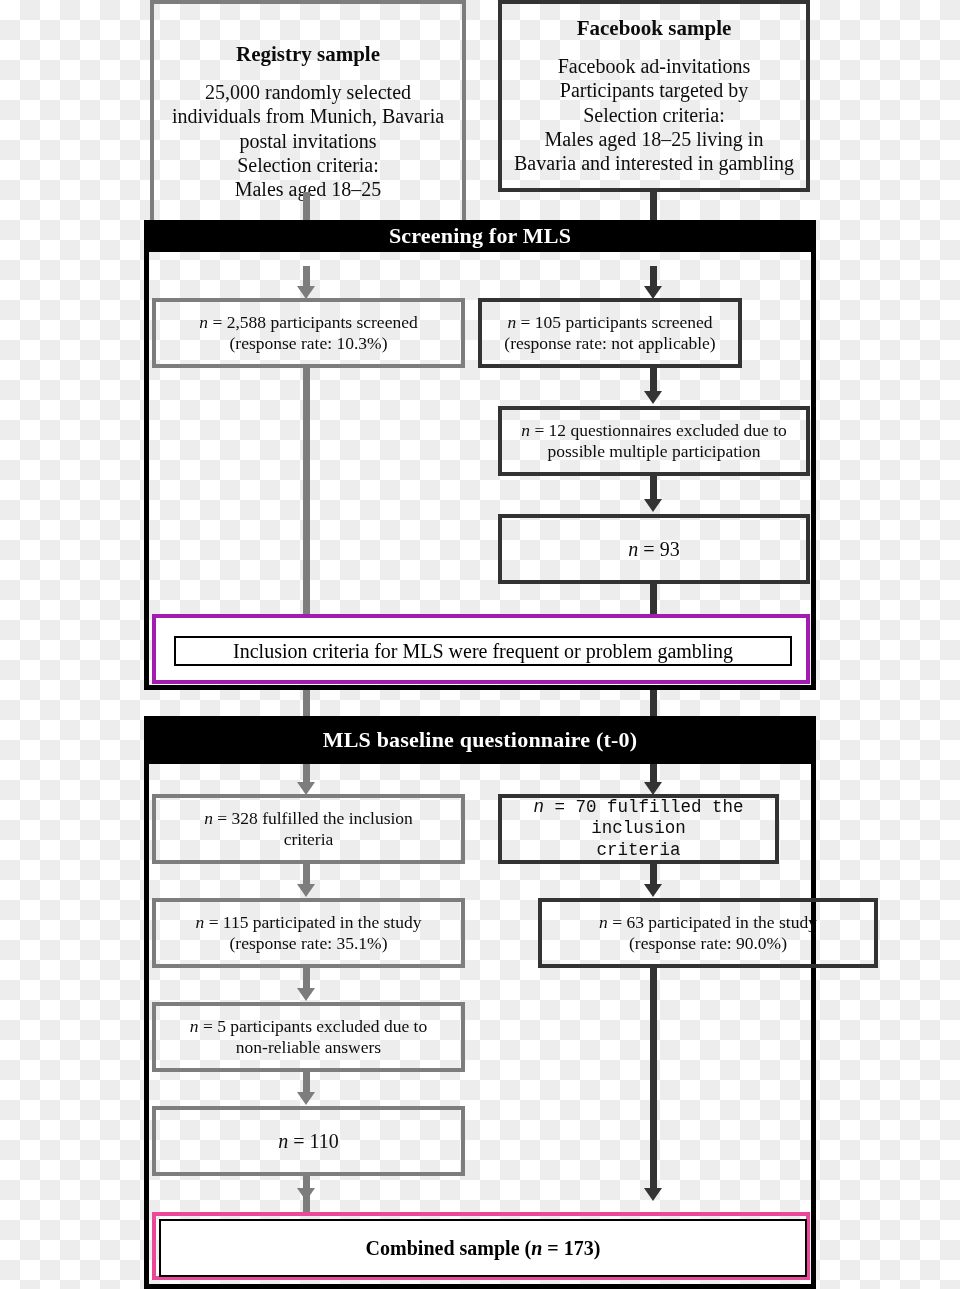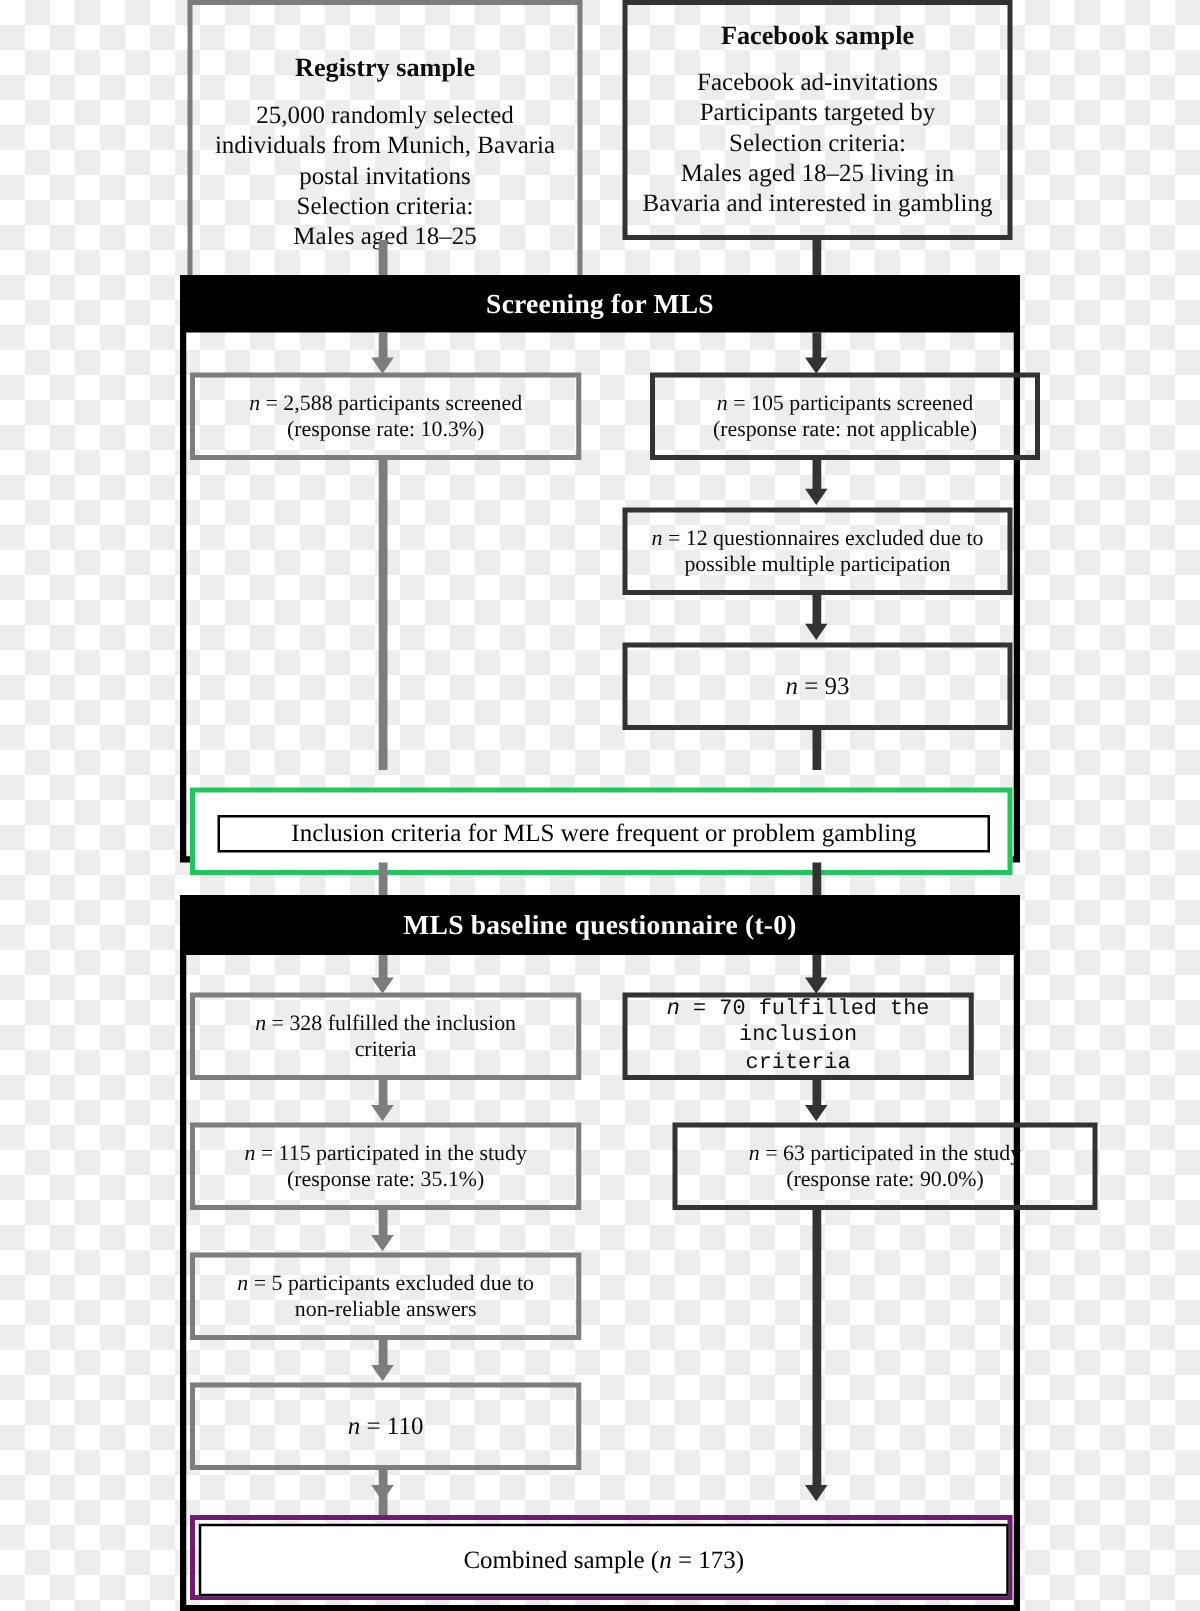--- a/index.html
+++ b/index.html
@@ -29,25 +29,25 @@
   .dark-b{border:4px solid #333333;}
 
   .band{
     background:#000000;color:#ffffff;
     display:flex;align-items:center;justify-content:center;
     font-weight:bold;letter-spacing:.2px;
   }
 
   .section-frame{border:5px solid #000000;background:transparent;}
 
-  .combined-outer{border:4px solid #701a75;padding:3px;background:transparent;}
+  .combined-outer{border:4px solid #ec4899;padding:3px;background:transparent;font-weight:bold;}
   .combined-inner{border:2px solid #000000;width:100%;height:100%;
     display:flex;align-items:center;justify-content:center;background:#ffffff;}
 
-  .incl-outer{border:4px solid #22c55e;padding:18px;background:#ffffff;margin-top:16px;}
+  .incl-outer{border:4px solid #a21caf;padding:18px;background:#ffffff;}
   .incl-inner{border:2px solid #000000;width:100%;height:100%;
     display:flex;align-items:center;justify-content:center;background:#ffffff;}
 
   
   .vline{position:absolute;}
   .vline.gray{background:#7d7d7d;}
   .vline.dark{background:#333333;}
   .arrow{position:absolute;width:0;height:0;border-left:9px solid transparent;border-right:9px solid transparent;}
   .arrow.gray{border-top:13px solid #7d7d7d;}
   .arrow.dark{border-top:13px solid #333333;}
@@ -85,38 +85,38 @@
       <div class="t19">Males aged 18–25 living in</div>
       <div class="t19">Bavaria and interested in gambling</div>
     </div>
   </div>
 
   <div class="vline gray" style="left:303px;top:192px;width:7px;height:30px;"></div>
   <div class="vline dark" style="left:650px;top:192px;width:7px;height:30px;"></div>
 
   <div class="abs section-frame" style="left:144px;top:220px;width:672px;height:470px;"></div>
 
-  <div class="abs band band-t" style="left:144px;top:220px;width:672px;height:46px;">
+  <div class="abs band band-t" style="left:144px;top:220px;width:672px;height:32px;">
     <span>Screening for MLS</span>
   </div>
 
   <div class="vline gray" style="left:303px;top:266px;width:7px;height:22px;"></div>
   <div class="arrow gray" style="left:297px;top:286px;"></div>
 
   <div class="vline dark" style="left:650px;top:266px;width:7px;height:22px;"></div>
   <div class="arrow dark" style="left:644px;top:286px;"></div>
 
   <div class="abs node gray-b" style="left:152px;top:298px;width:313px;height:70px;">
     <div class="inner">
       <div class="t18"><span class="it">n</span><span> = 2,588 participants screened</span></div>
       <div class="t18">(response rate: 10.3%)</div>
     </div>
   </div>
 
-  <div class="abs node dark-b" style="left:520px;top:298px;width:312px;height:70px;">
+  <div class="abs node dark-b" style="left:478px;top:298px;width:264px;height:70px;">
     <div class="inner">
       <div class="t18"><span class="it">n</span><span> = 105 participants screened</span></div>
       <div class="t18">(response rate: not applicable)</div>
     </div>
   </div>
 
   <div class="vline gray" style="left:303px;top:368px;width:7px;height:248px;"></div>
 
   <div class="vline dark" style="left:650px;top:368px;width:7px;height:25px;"></div>
   <div class="arrow dark" style="left:644px;top:391px;"></div>

